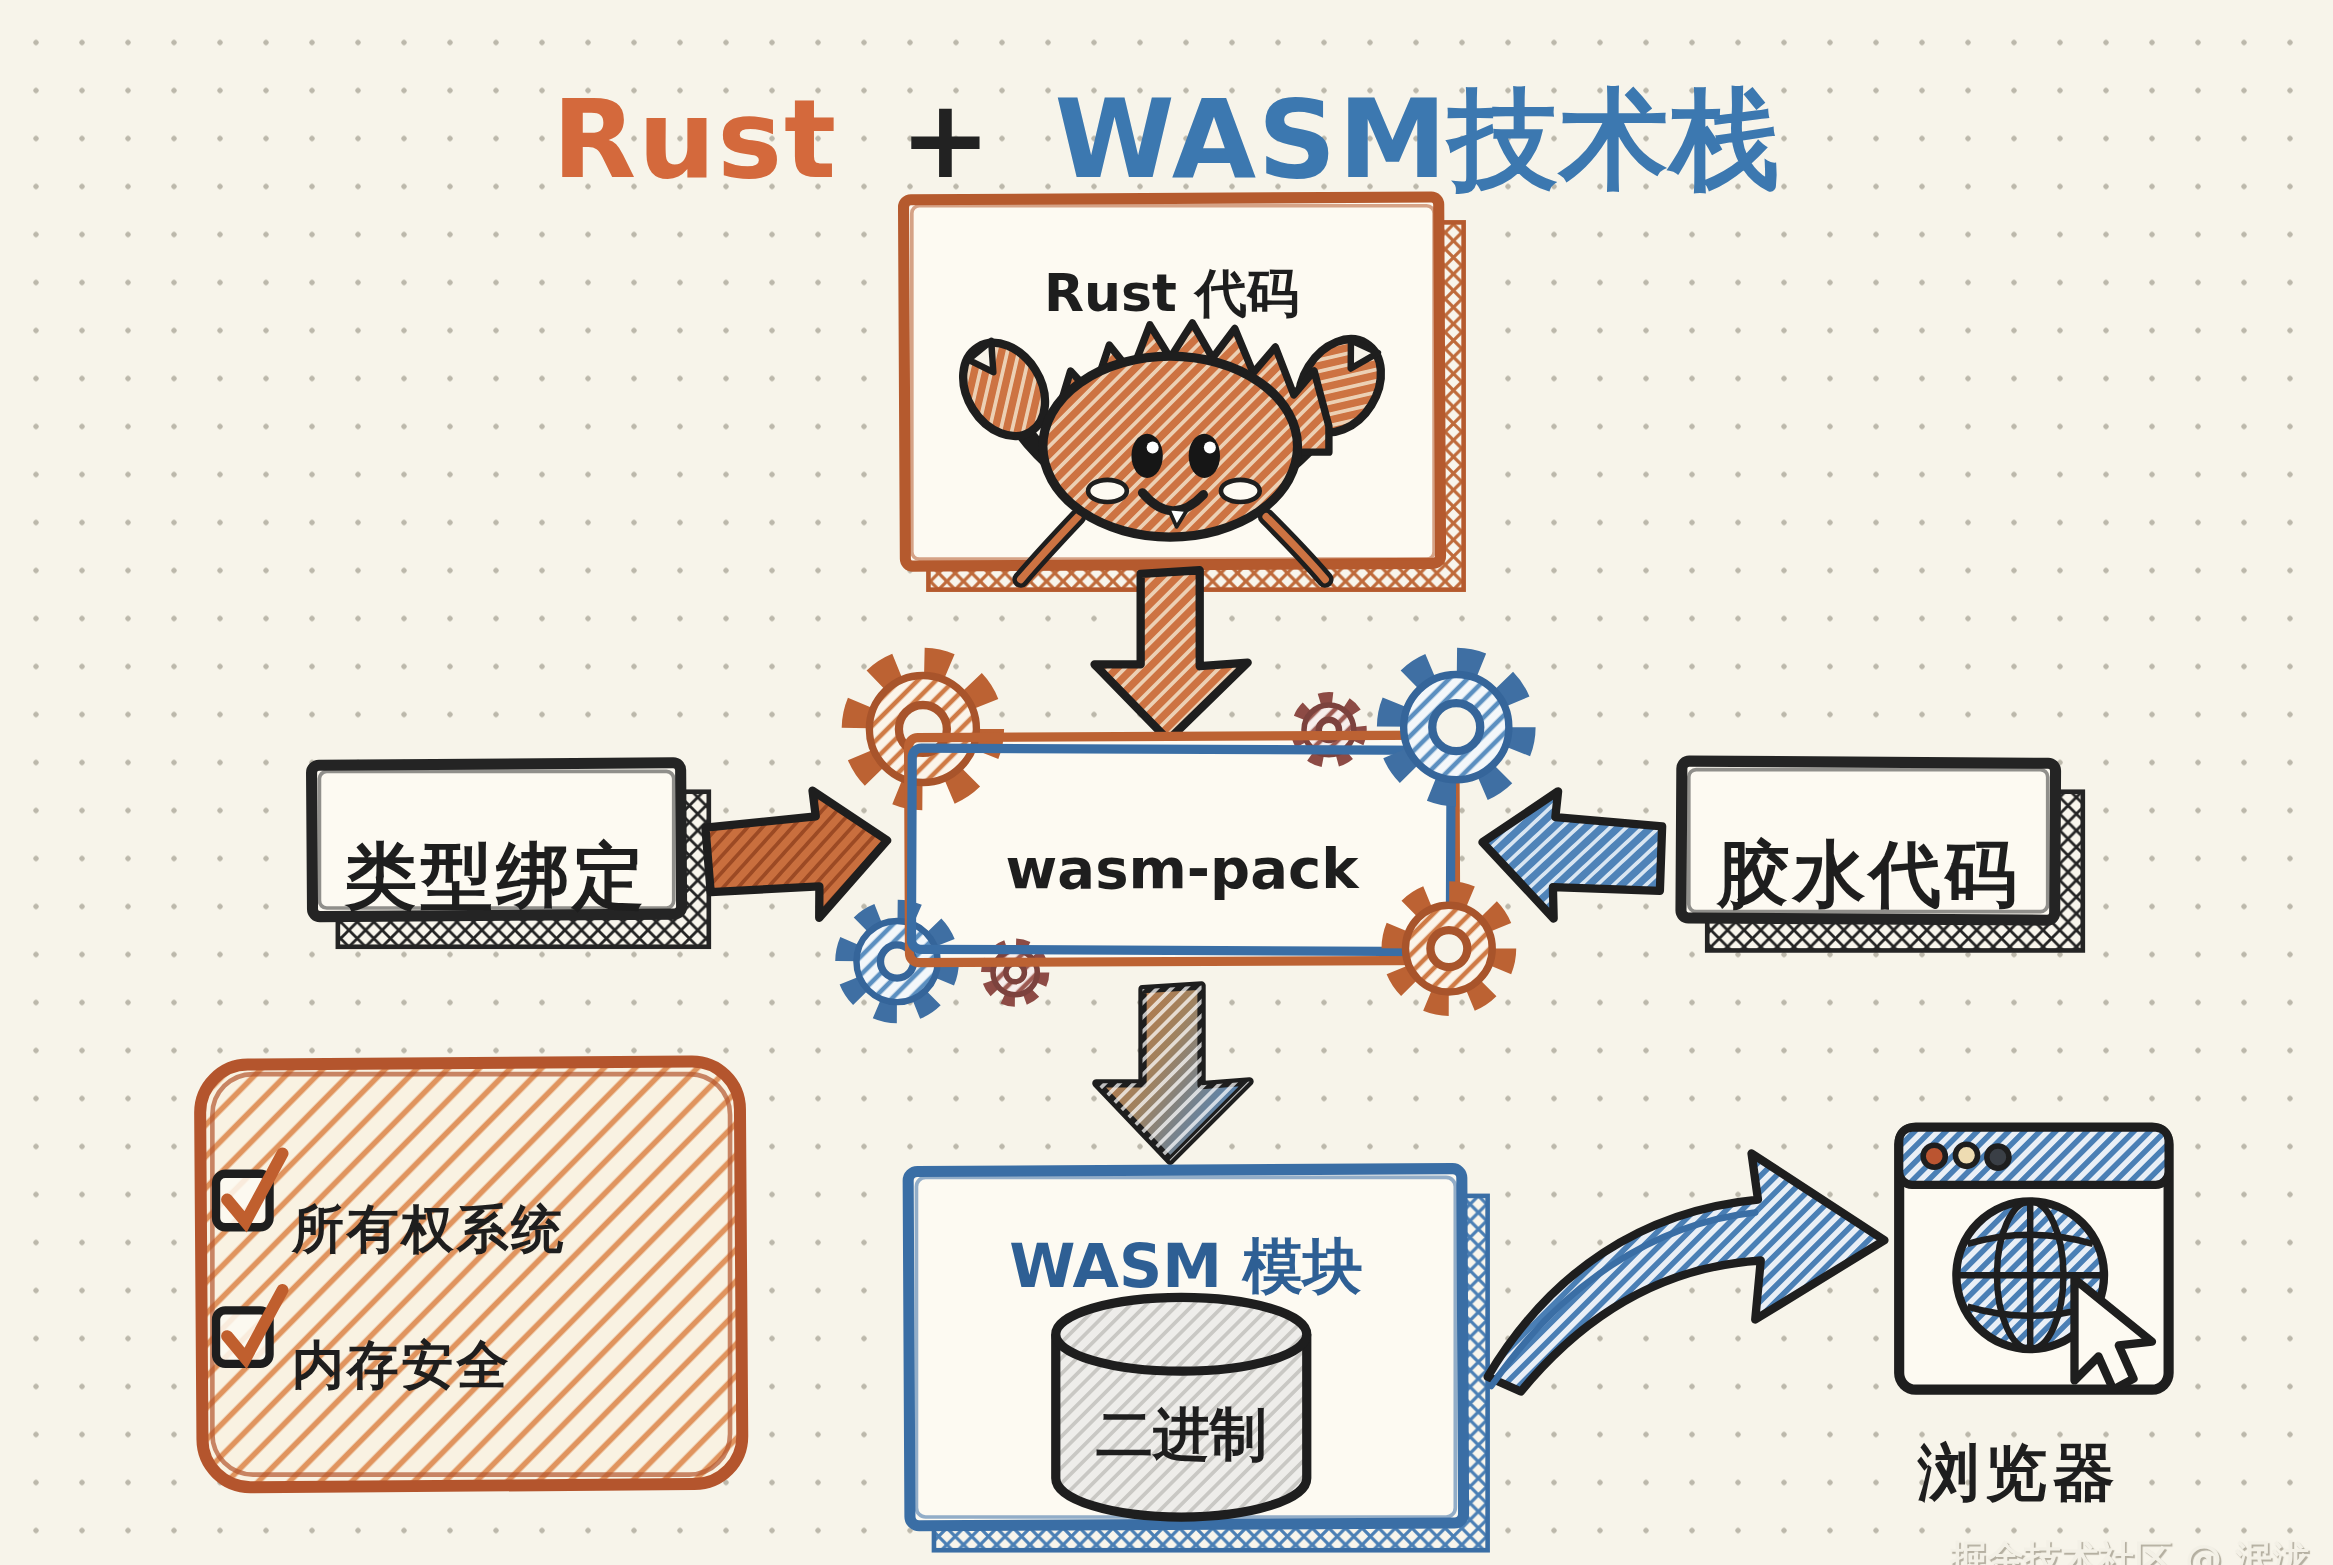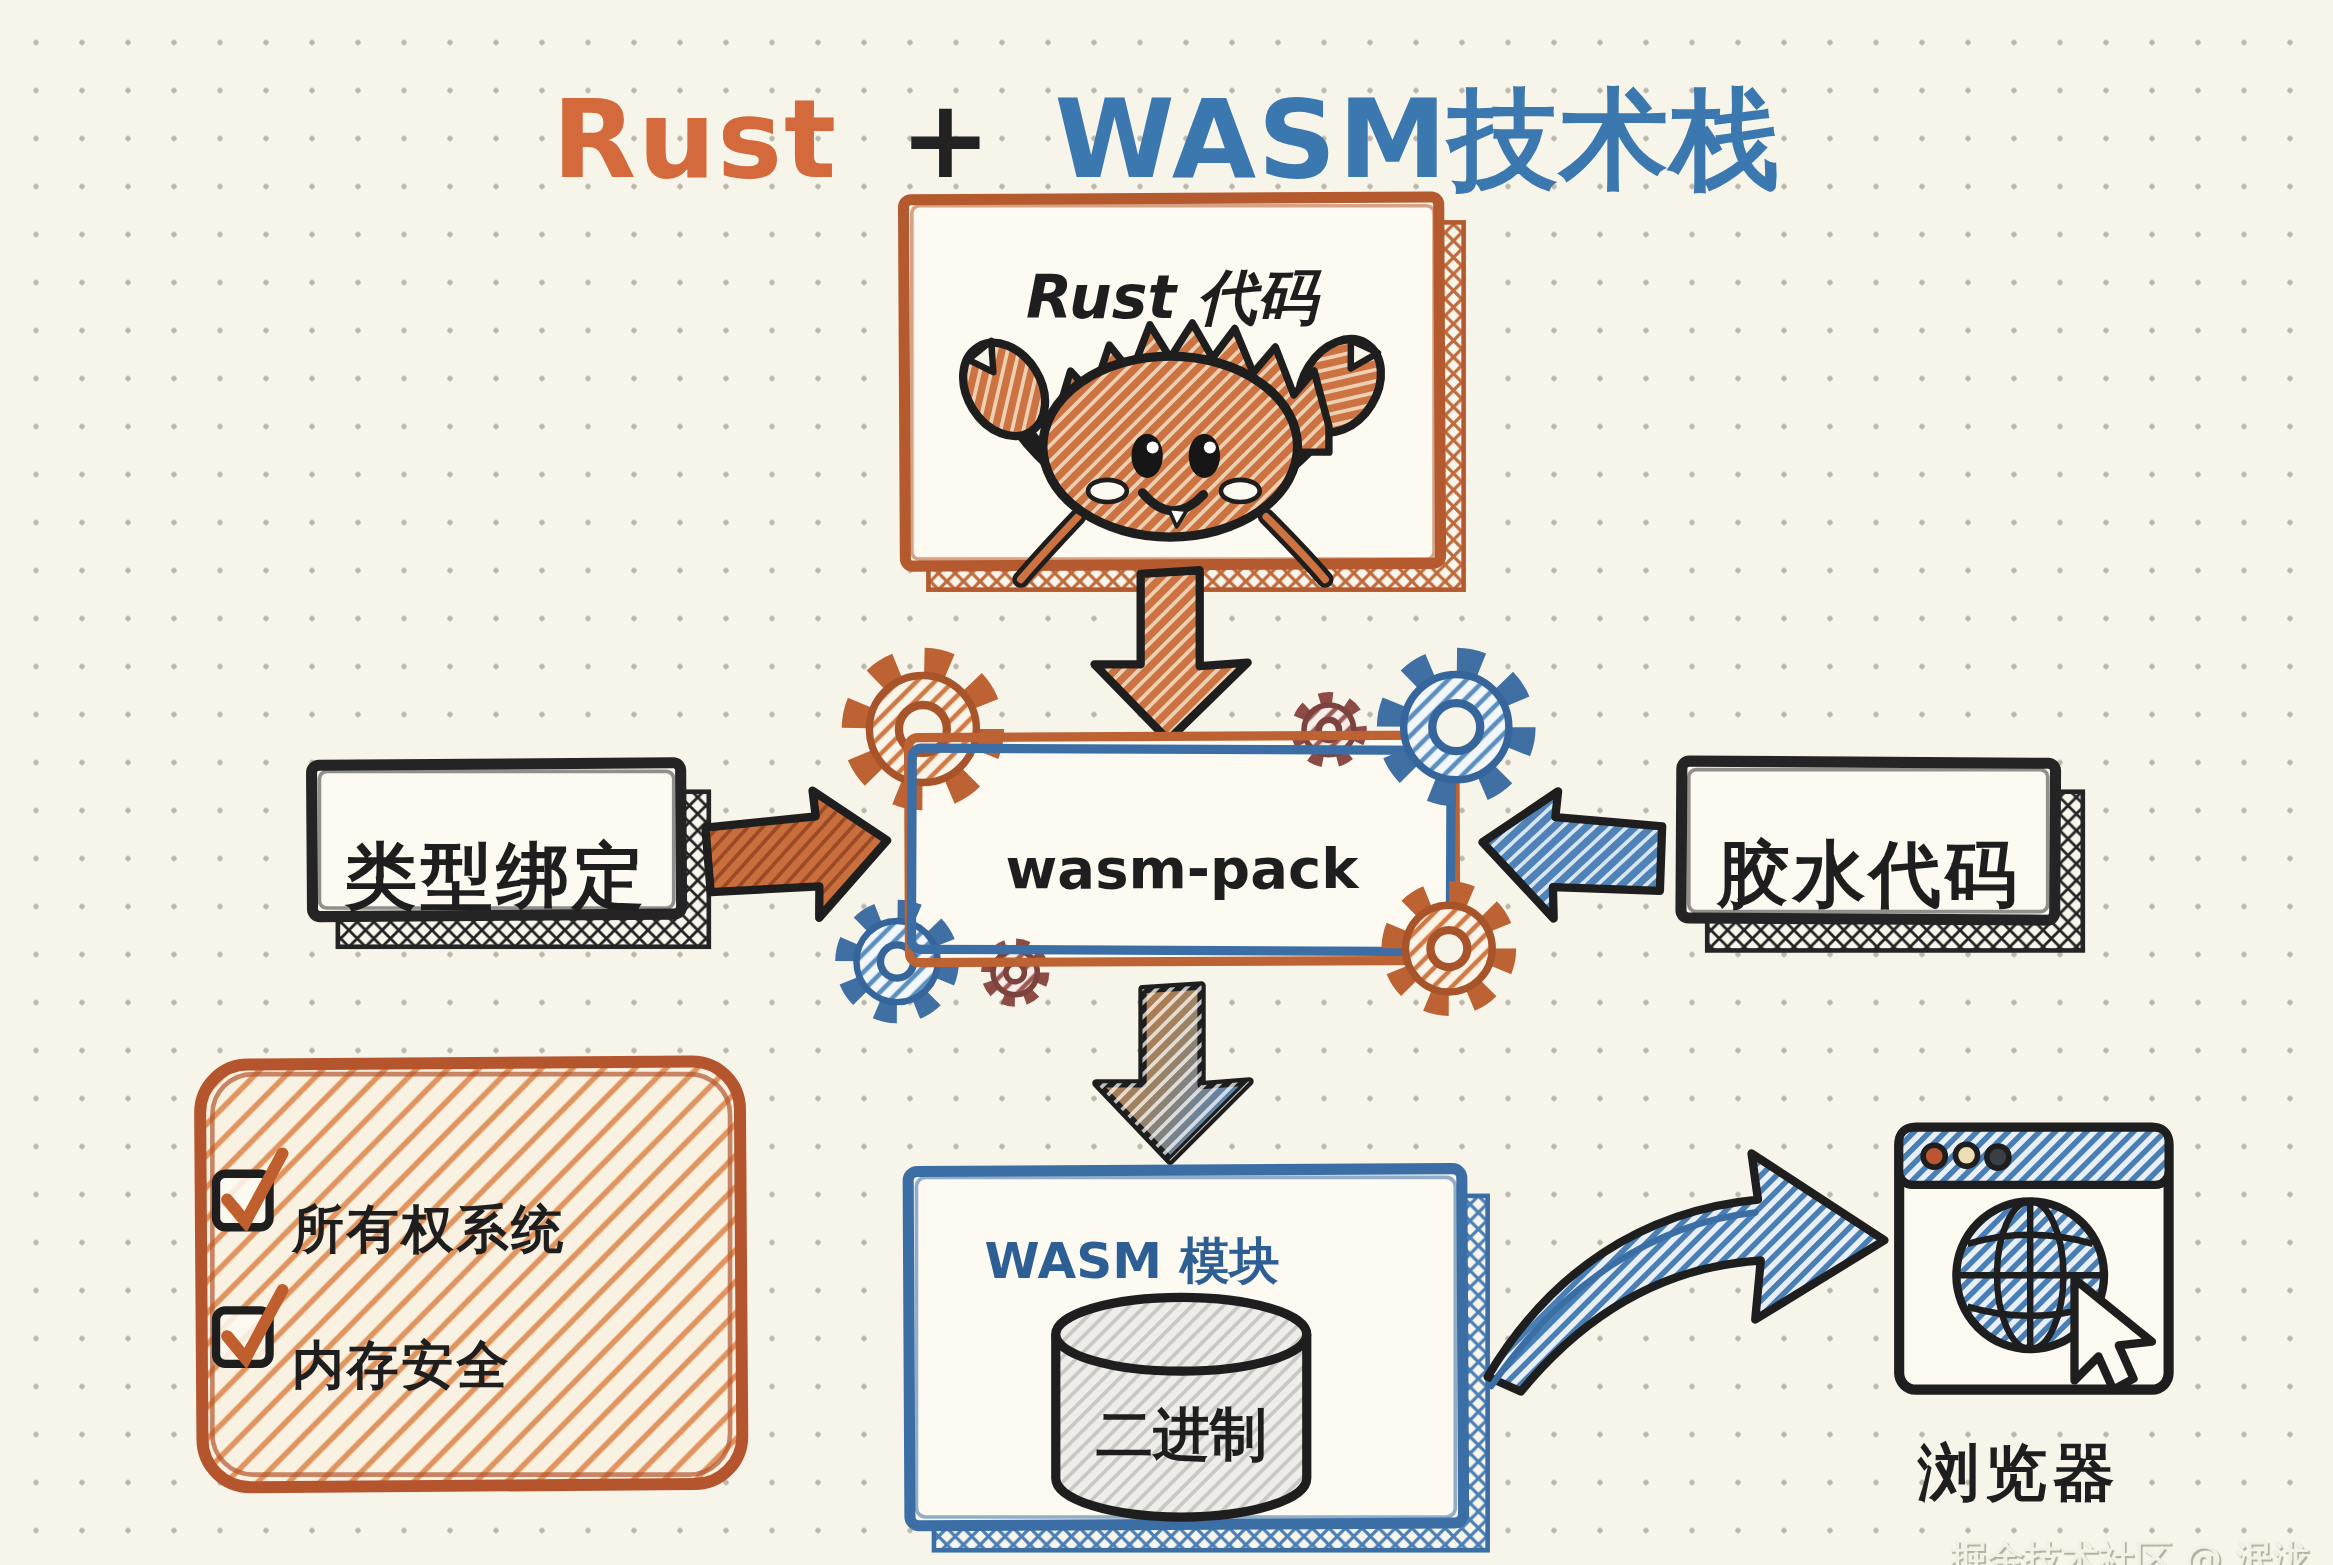--- a/index.html
+++ b/index.html
@@ -13,25 +13,25 @@
     background-position:13px 18.5px;
     font-family:"DejaVu Sans","Liberation Sans",sans-serif;
   }
   .art{position:absolute;left:0;top:0;z-index:1;}
   .txt{position:absolute;z-index:2;font-weight:700;color:#1e1e1e;line-height:1.12;margin-top:37px;}
   .ctr{text-align:center;}
   .title{left:0;right:0;top:42px;font-size:109px;letter-spacing:1.8px;}
   .title .t-rust{color:#d4693c;}
   .title .t-plus{color:#222222;margin:0 22px;}
   .title .t-wasm{color:#3c78b0;}
-  .rust-code-label{left:904px;width:535px;top:227px;font-size:60px;font-style:italic;}
+  .rust-code-label{left:904px;width:535px;top:227px;font-size:52px;}
   .type-binding-label{left:312px;width:369px;top:799px;font-size:72px;letter-spacing:3.7px;}
   .glue-code-label{left:1682px;width:374px;top:797px;font-size:72px;letter-spacing:3.7px;}
   .wasm-pack-label{left:909px;width:546px;top:801px;font-size:56px;}
-  .wasm-module-label{left:855px;width:554px;top:1196px;font-size:50px;color:#2e5f94;}
+  .wasm-module-label{left:909px;width:554px;top:1196px;font-size:60px;color:#2e5f94;}
   .binary-label{left:1056px;width:251px;top:1366px;font-size:57px;}
   .browser-label{left:1853px;width:332px;top:1401px;font-size:62px;letter-spacing:5.5px;}
   .feature-label{left:292px;font-size:52px;letter-spacing:2.8px;}
   .feature-1{top:1163px;}
   .feature-2{top:1299px;}
   .watermark{right:24px;top:1501px;font-size:37px;font-weight:700;
     color:#f3f0e6;text-shadow:1.8px 1.8px 0.9px rgba(125,118,100,0.55);}
 </style>
 </head>
 <body>

